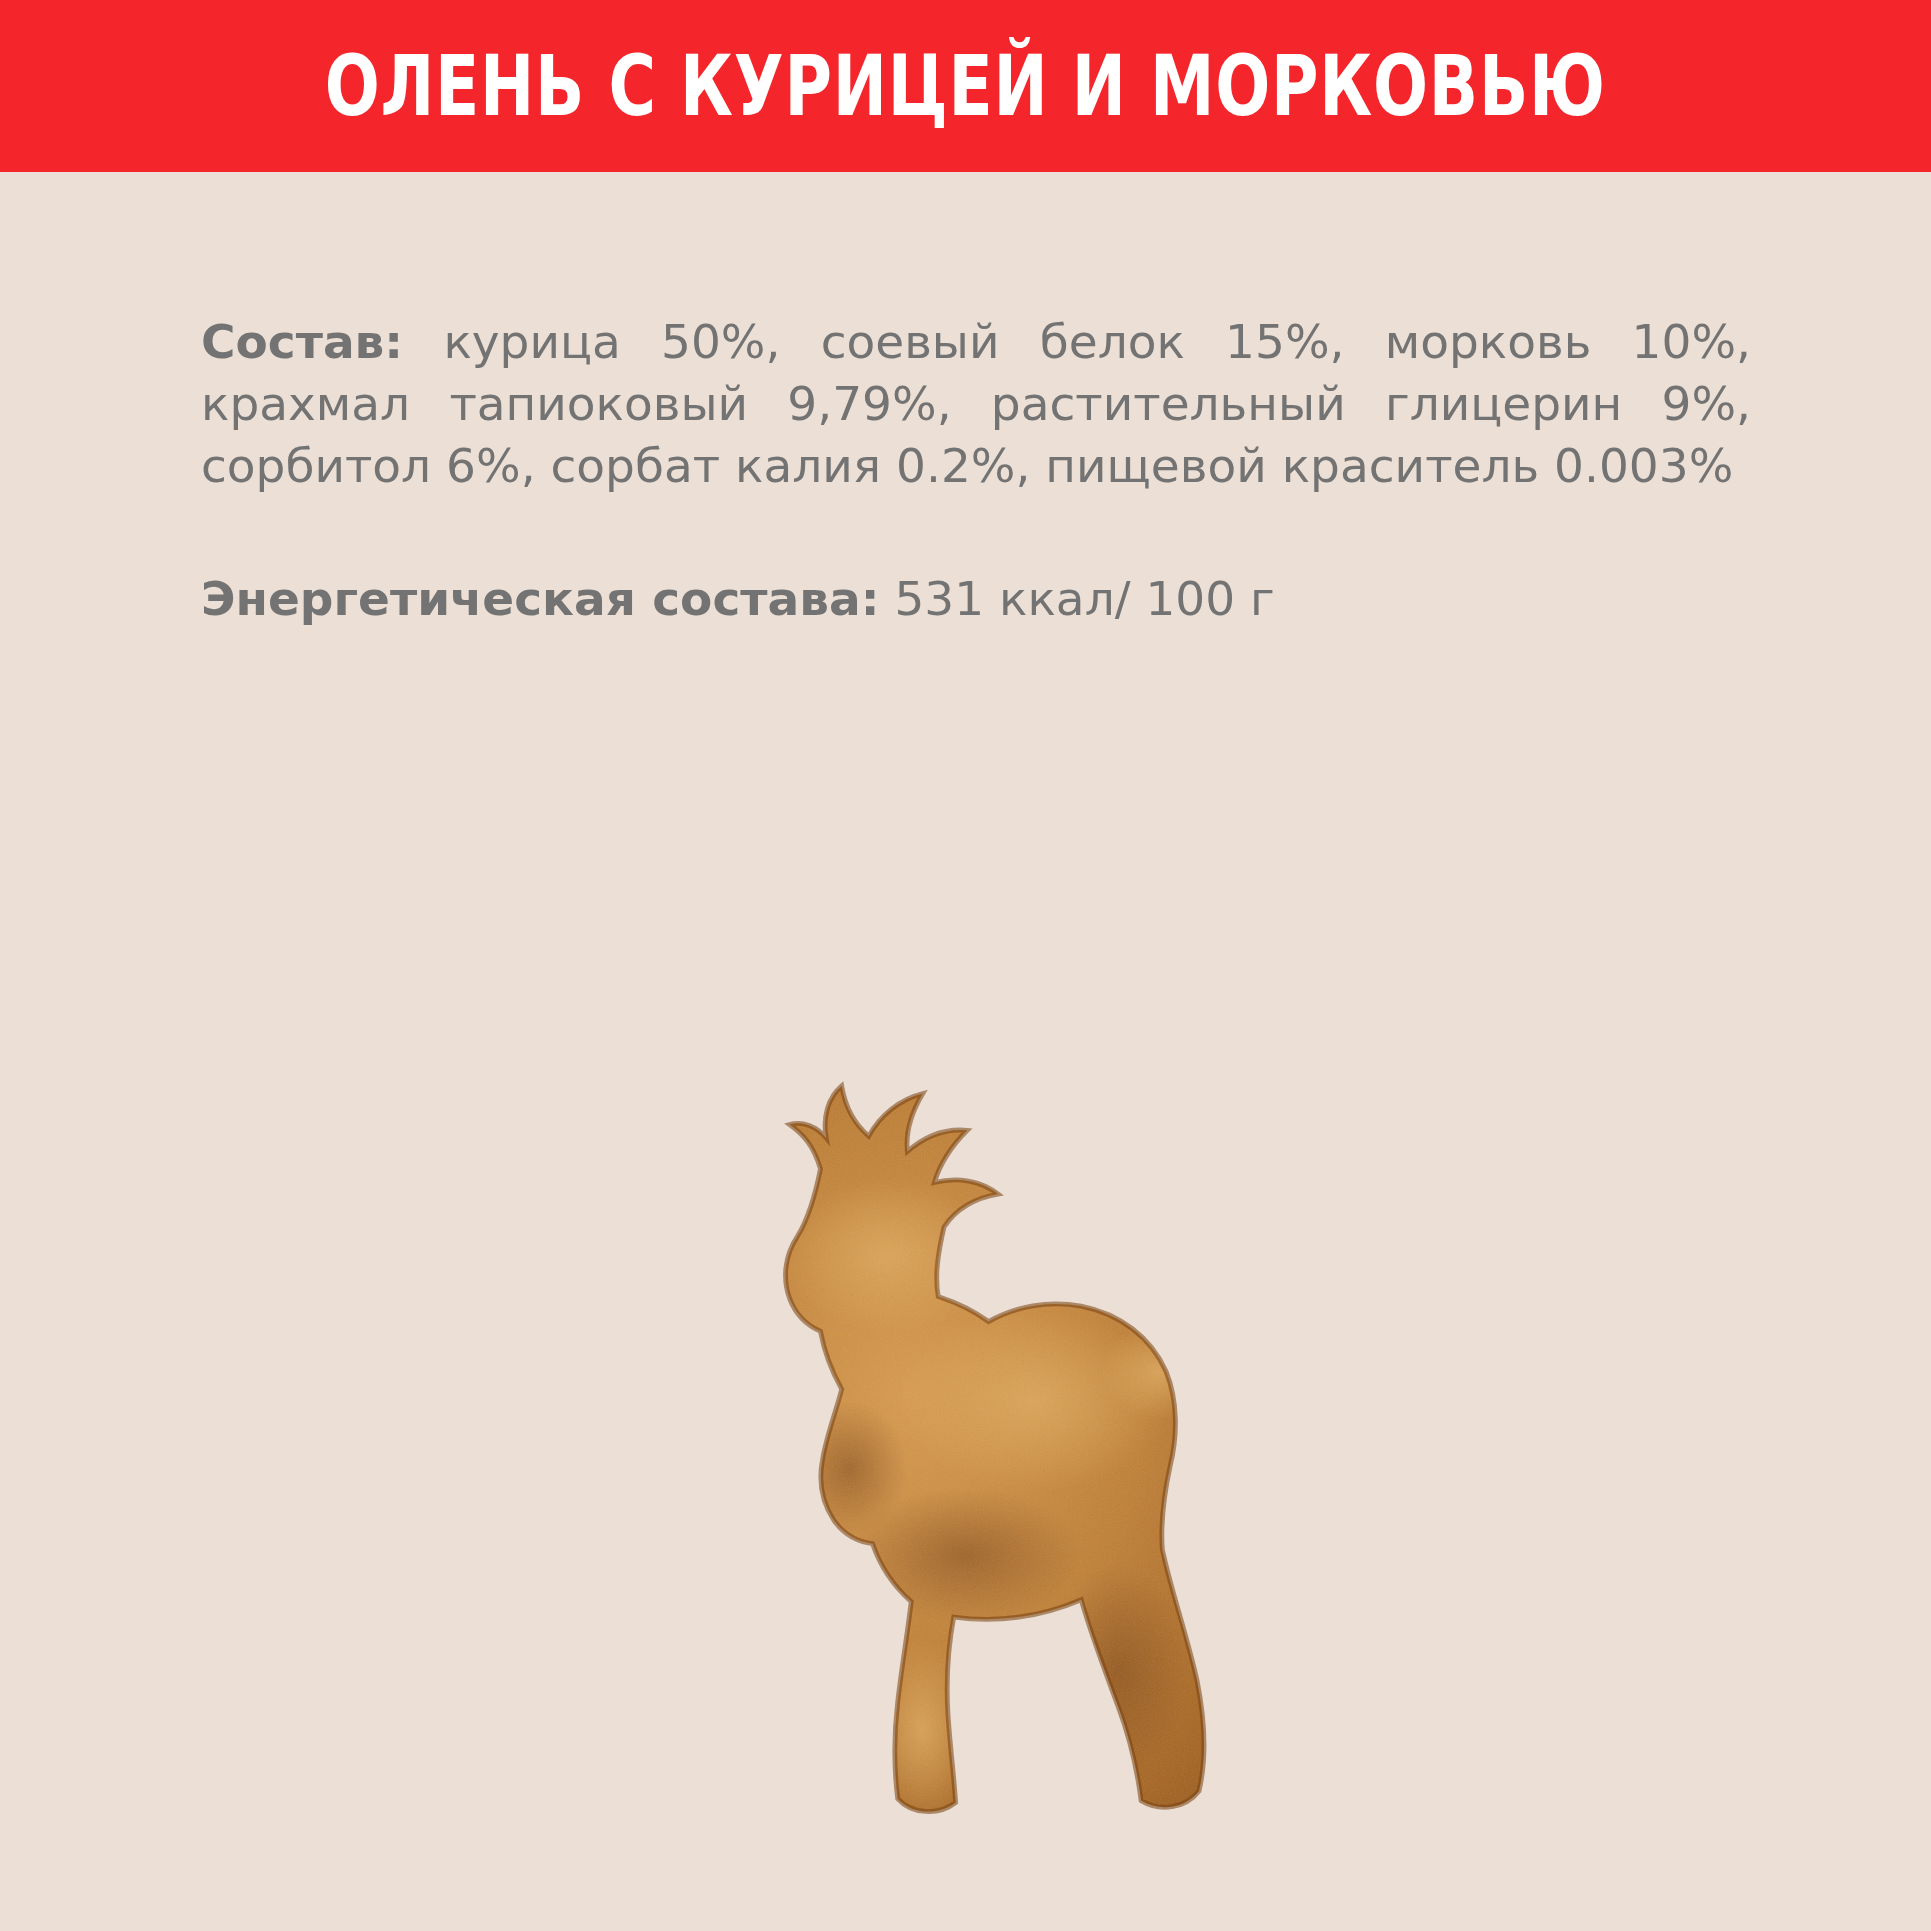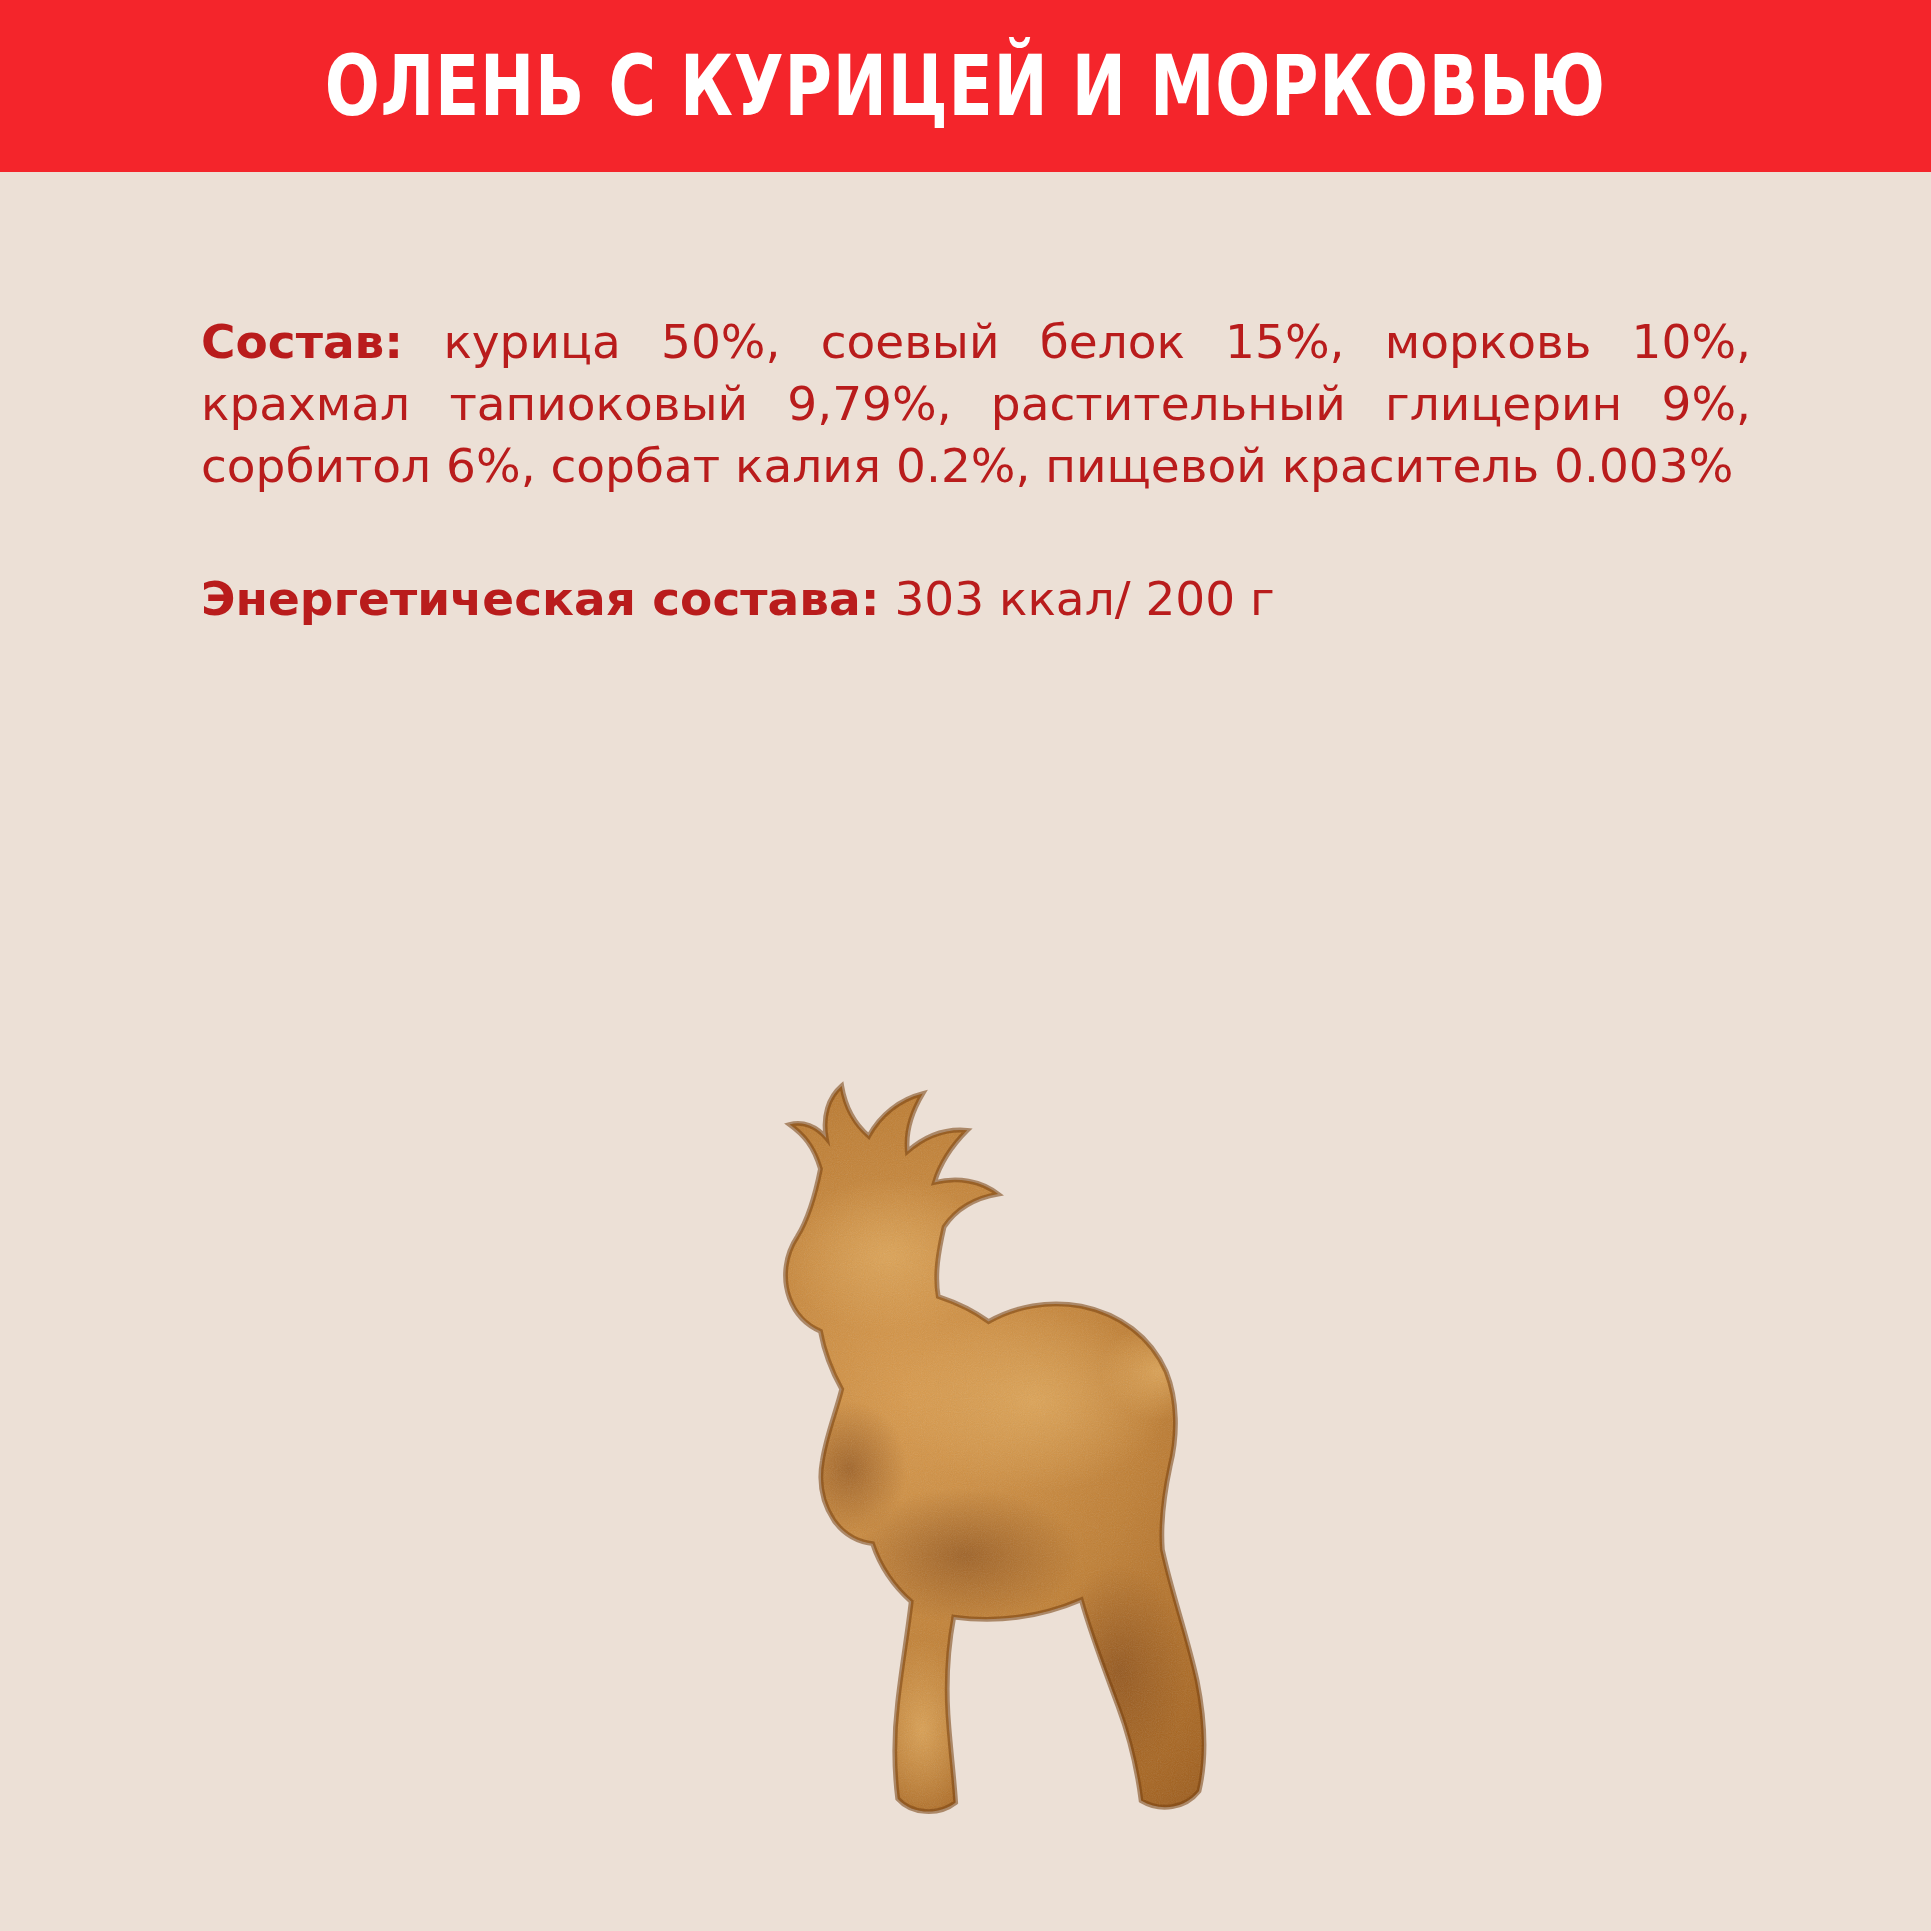--- a/index.html
+++ b/index.html
@@ -45,21 +45,21 @@
     line-height: 1;
   }
   
   .content {
     position: absolute;
     left: 201px;
     top: 311px;
     width: 1550px;
   }
   .para {
-    color: #b91c1c;
+    color: #737373;
     font-size: 47px;
     line-height: 1.32;
     text-align: justify;
     margin: 0 0 0 0;
   }
   .para.ingredients {
     margin-bottom: 71px;
   }
   .para.analysis {
     margin-bottom: 71px;
@@ -99,21 +99,21 @@
 
   <div class="banner">
     <div class="banner-title">ОЛЕНЬ С КУРИЦЕЙ И МОРКОВЬЮ</div>
   </div>
 
   <div class="content">
 
     <p class="para ingredients"><span class="lbl">Состав:</span><span> курица 50%, соевый белок 15%, морковь 10%, крахмал тапиоковый 9,79%, растительный глицерин 9%, сорбитол 6%, сорбат калия 0.2%, пищевой краситель 0.003%</span></p>
 
 
-    <p class="para energy"><span class="lbl">Энергетическая состава:</span><span> 303 ккал/ 200 г</span></p>
+    <p class="para energy"><span class="lbl">Энергетическая состава:</span><span> 531 ккал/ 100 г</span></p>
 
   </div>
 
   <div class="photo-area">
     <div class="treat-wrap">
       <svg class="treat-svg" viewBox="0 0 760 880">
         <defs>
           <radialGradient id="bodyGrad" cx="45%" cy="40%" r="72%">
             <stop offset="0%" stop-color="#d99a4c"></stop>
             <stop offset="45%" stop-color="#c07f34"></stop>

